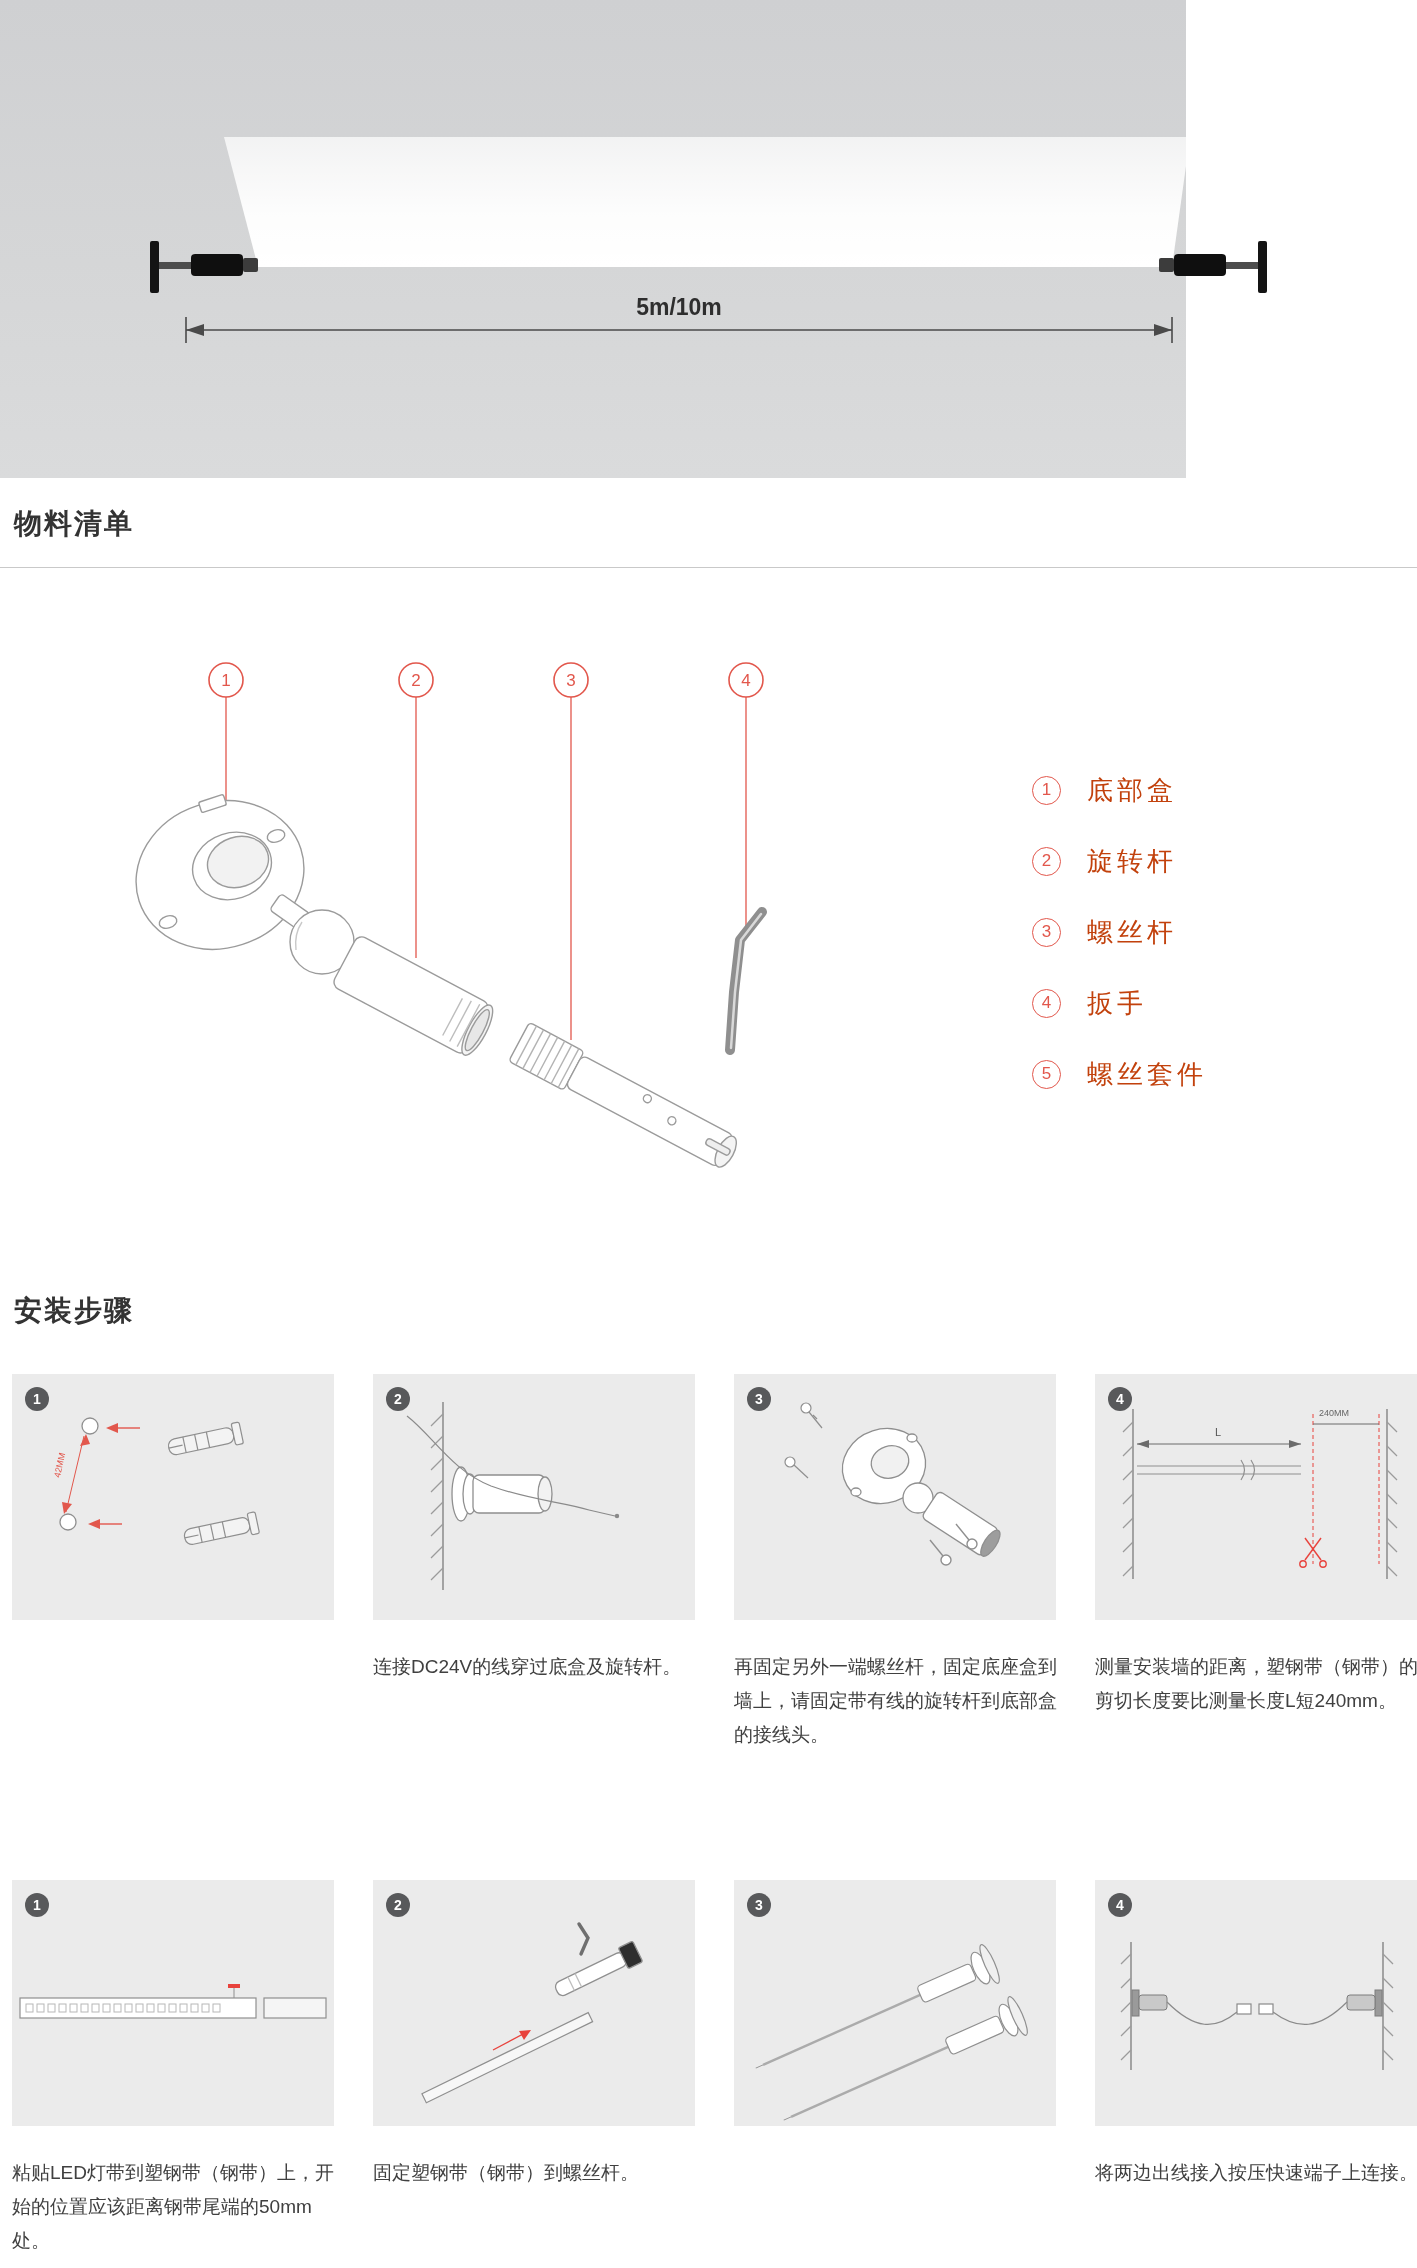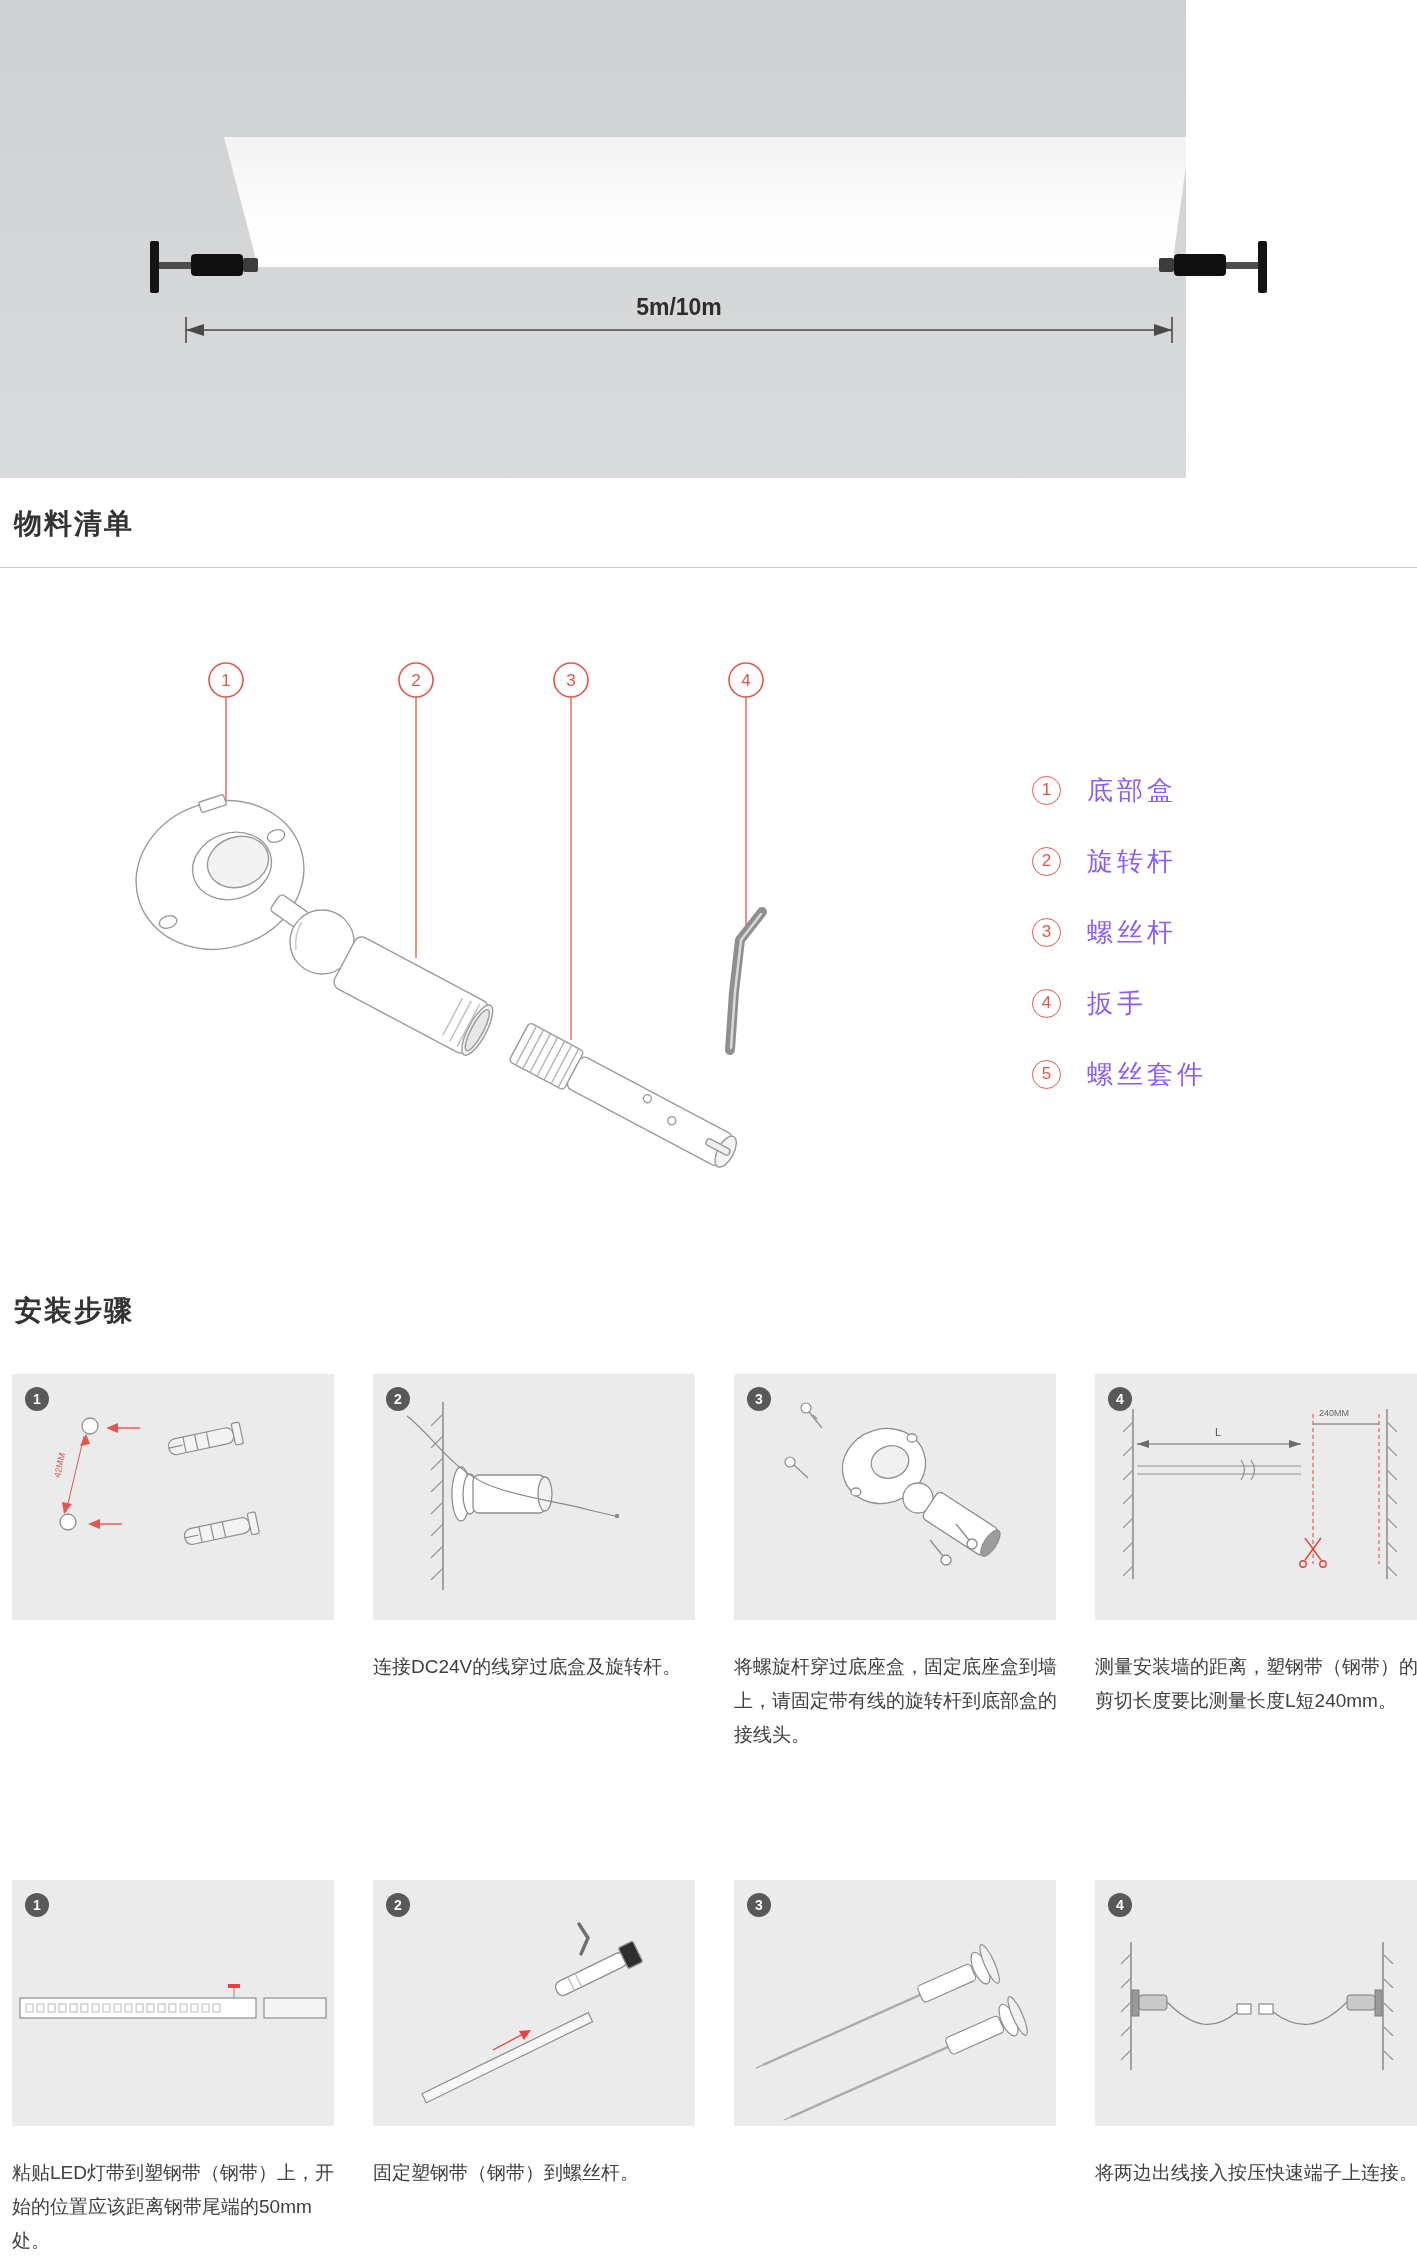--- a/index.html
+++ b/index.html
@@ -24,21 +24,21 @@
   .legend {
     position:absolute; left:1032px; top:774px;
     display:flex; flex-direction:column; gap:39px;
   }
   .legend-row { display:flex; align-items:center; height:32px; }
   .legend-num {
     width:29px; height:29px; border:1.5px solid #e2574c; border-radius:50%;
     color:#e2574c; font-size:17px; display:flex; align-items:center; justify-content:center;
     flex:0 0 auto;
   }
-  .legend-label { margin-left:26px; font-size:26px; color:#8b5cf6; letter-spacing:4px;font-family:Liberation Mono, monospace; }
+  .legend-label { margin-left:26px; font-size:26px; color:#c2410c; letter-spacing:4px;font-family:Liberation Mono, monospace; }
   .steps-row { position:absolute; left:12px; display:flex; gap:39px; }
   .steps-row.row1 { top:1374px; }
   .steps-row.row2 { top:1880px; }
   .step { width:322px; }
   .step-box { position:relative; width:322px; height:246px; background:#ebebeb; }
   .step-num {
     position:absolute; left:13px; top:13px; width:24px; height:24px; border-radius:50%;
     background:#58595b; color:#fff; font-size:14px; font-weight:600;
     display:flex; align-items:center; justify-content:center; z-index:2;
   }
@@ -278,21 +278,21 @@
           <ellipse cx="268" cy="130" rx="6" ry="15" fill="#9d9d9d"></ellipse>
         </g>
         <g stroke="#8f8f8f" stroke-width="1.4" fill="#fff">
           <circle cx="212" cy="186" r="5"></circle>
           <line x1="209" y1="182" x2="196" y2="166"></line>
           <circle cx="238" cy="170" r="5"></circle>
           <line x1="235" y1="166" x2="222" y2="150"></line>
         </g>
       </svg>
     </div>
-    <div class="step-caption">将螺旋杆穿过底座盒，固定底座盒到墙上，请固定带有线的旋转杆到底部盒的接线头。</div>
+    <div class="step-caption">再固定另外一端螺丝杆，固定底座盒到墙上，请固定带有线的旋转杆到底部盒的接线头。</div>
   </div>
 
   <div class="step">
     <div class="step-box">
       <div class="step-num">4</div>
       <svg class="illus" width="322" height="246" viewBox="0 0 322 246">
         <g stroke="#9b9b9b" stroke-width="1.3">
           <line x1="38" y1="35" x2="38" y2="205" stroke-width="1.8"></line>
           <line x1="38" y1="48" x2="28" y2="58"></line>
             <line x1="38" y1="72" x2="28" y2="82"></line>

